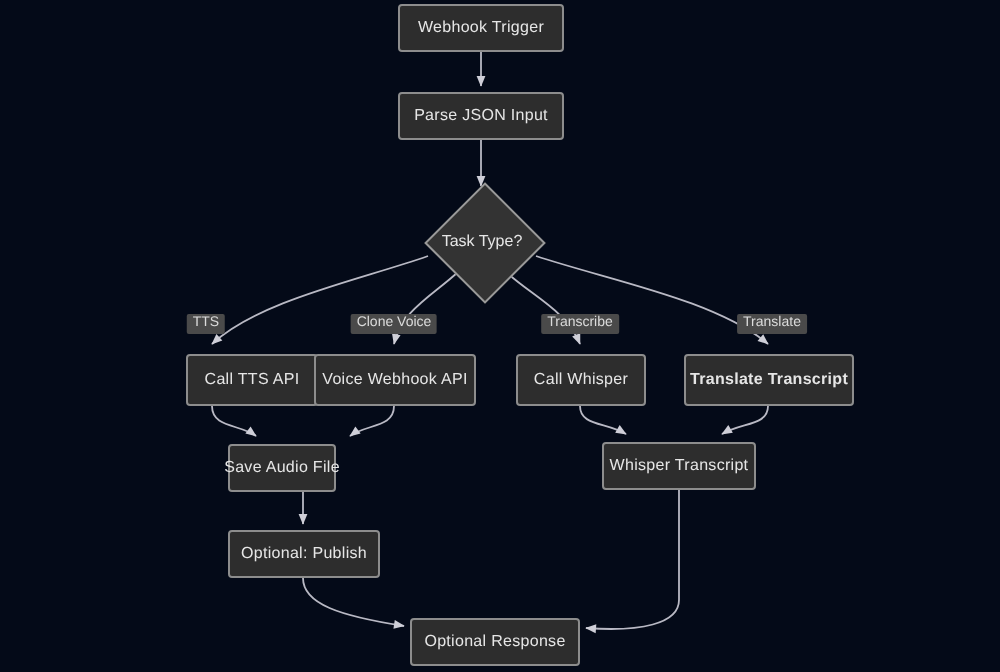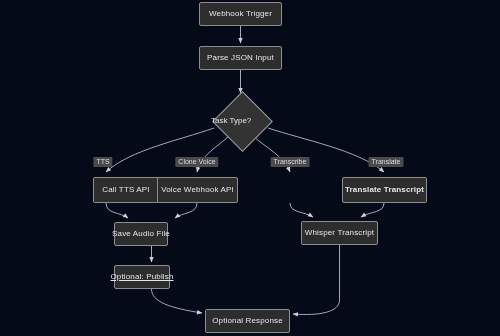--- a/index.html
+++ b/index.html
@@ -36,21 +36,21 @@
     font-size: 8px;
     letter-spacing: 0.15px;
     text-align: center;
     line-height: 1.1;
     white-space: nowrap;
   }
   .decision-wrap {
     position: absolute;
     display: flex;
     align-items: center;
-    justify-content: flex-start;
+    justify-content: center;
   }
   .decision-shape {
     position: absolute;
     left: 50%;
     top: 50%;
     width: 41px;
     height: 41px;
     margin-left: -20.5px;
     margin-top: -20.5px;
     background: #333333;
@@ -121,34 +121,37 @@
   </div>
 
   <div class="node" style="left:73px; top:177px; width:66px; height:26px;margin-left:20px;">
     <span>Call TTS API</span>
   </div>
 
   <div class="node" style="left:157px; top:177px; width:81px; height:26px;">
     <span>Voice Webhook API</span>
   </div>
 
+  <div class="node" style="left:258px; top:177px; width:65px; height:26px;">
+    <span>Call Whisper</span>
+  </div>
 
   <div class="node" style="left:342px; top:177px; width:85px; height:26px;font-weight:bold;">
     <span>Translate Transcript</span>
   </div>
 
   <div class="node" style="left:114px; top:222px; width:54px; height:24px;">
     <span>Save Audio File</span>
   </div>
 
   <div class="node" style="left:301px; top:221px; width:77px; height:24px;">
     <span>Whisper Transcript</span>
   </div>
 
-  <div class="node" style="left:114px; top:265px; width:56px; height:24px;text-decoration:underline;">
+  <div class="node" style="left:114px; top:265px; width:76px; height:24px;">
     <span>Optional: Publish</span>
   </div>
 
   <div class="node" style="left:205px; top:309px; width:85px; height:24px;">
     <span>Optional Response</span>
   </div>
 
   <div class="edge-label" style="left:103px; top:162px;">TTS</div>
 
   <div class="edge-label" style="left:197px; top:162px;">Clone Voice</div>

